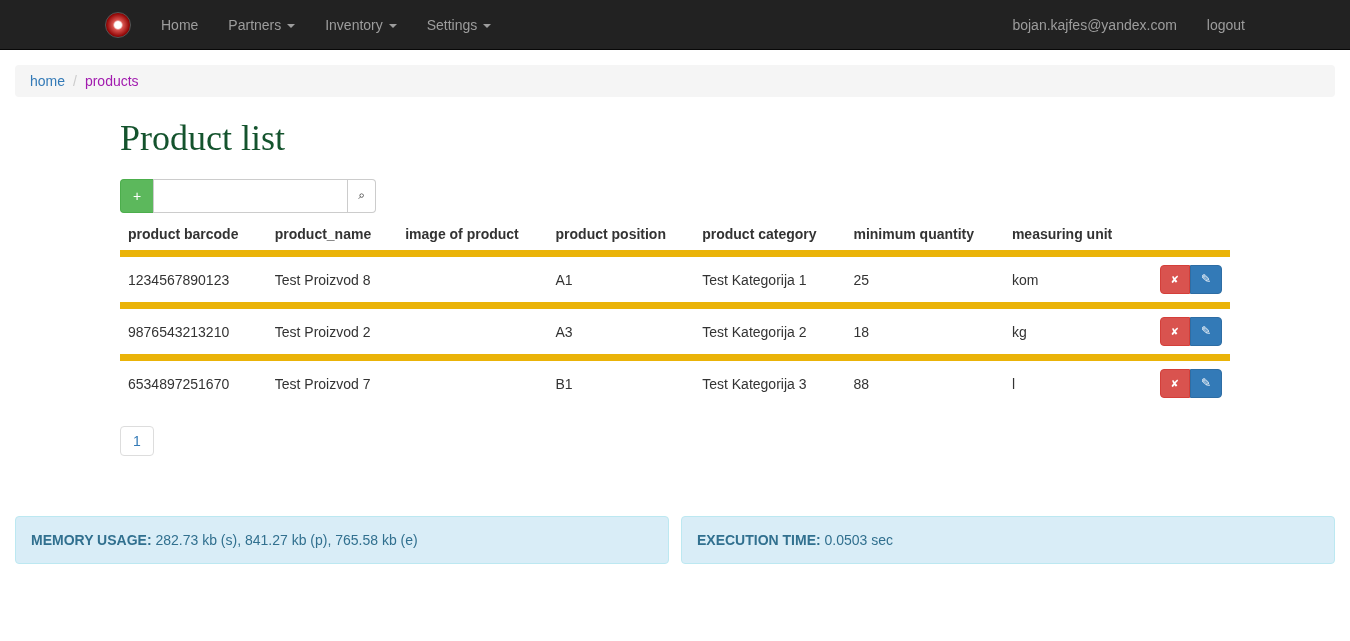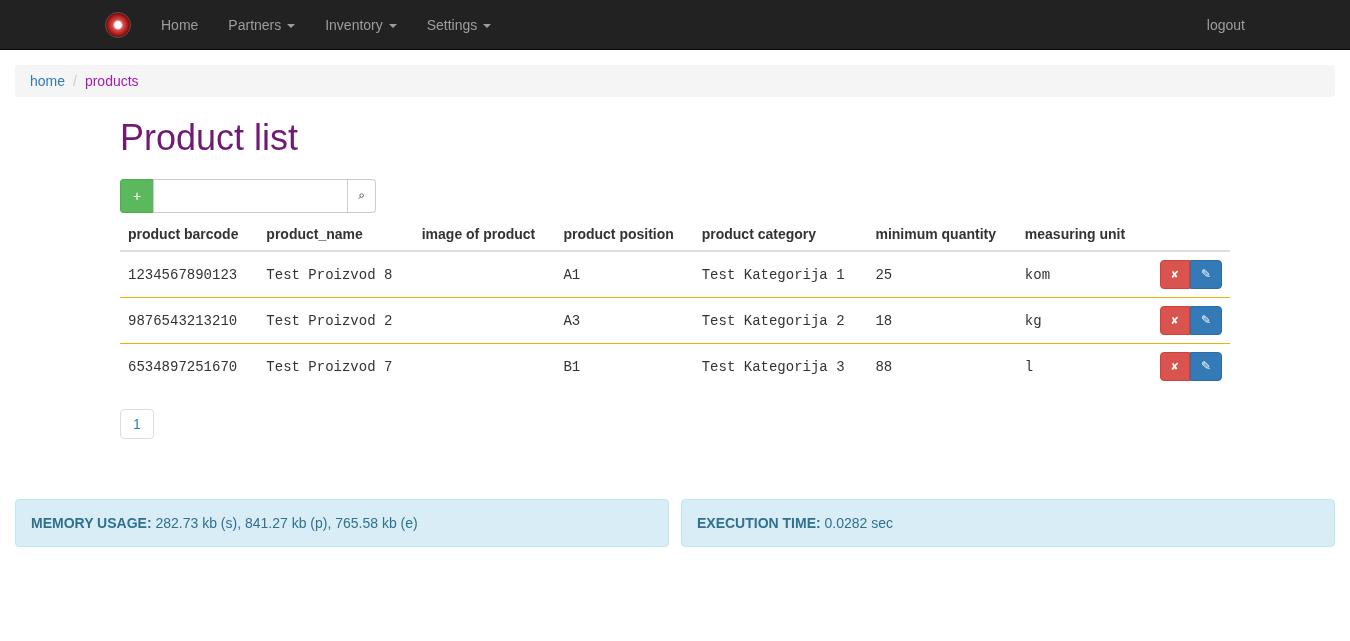--- a/index.html
+++ b/index.html
@@ -10,34 +10,34 @@
 .nav { display: flex; list-style: none; }
 .nav.navbar-right { margin-left: auto; margin-right: 75px; }
 .nav li a { color: #9d9d9d; padding: 15px; text-decoration: none; display: block; cursor: pointer; }
 .caret { display: inline-block; width: 0; height: 0; margin-left: 2px; vertical-align: middle; border-top: 4px dashed; border-right: 4px solid transparent; border-left: 4px solid transparent; }
 .breadcrumb { list-style: none; background: #f5f5f5; border-radius: 4px; padding: 8px 15px; margin: 15px; display: flex; font-size: 14px; }
 .breadcrumb li { display: inline-block; }
 .breadcrumb li + li::before { content: "/"; padding: 0 8px; color: #ccc; }
 .breadcrumb li a { color: #337ab7; text-decoration: none; }
 .breadcrumb li.active { color: #a21caf; }
 .container { max-width: 1140px; margin: 0 auto; padding: 0 15px; }
-h1.page-title { font-size: 36px; font-weight: 400; margin: 20px 0; color: #701a75; }
+h1.page-title { font-size: 36px; font-weight: 400; margin: 20px 0; color: #14532d; font-family: Liberation Serif, serif; }
 .toolbar { display: flex; gap: 0; margin-bottom: 5px; }
 .btn { display: inline-block; padding: 6px 12px; font-size: 14px; line-height: 1.42857143; text-align: center; border: 1px solid transparent; border-radius: 4px; cursor: pointer; vertical-align: middle; }
 .btn-success { background: #5cb85c; border-color: #4cae4c; color: #fff; }
 .btn-danger { background: #d9534f; border-color: #d43f3a; color: #fff; }
 .btn-primary { background: #337ab7; border-color: #2e6da4; color: #fff; }
 .btn-default { background: #fff; border-color: #ccc; color: #333; }
 .btn-sm { padding: 5px 10px; font-size: 12px; }
 .toolbar .btn-success { border-radius: 4px 0 0 4px; border-right: none; }
 .search-input { padding: 6px 12px; font-size: 14px; border: 1px solid #ccc; border-radius: 0; width: 195px; height: 34px; }
 .toolbar .btn-default { border-radius: 0 4px 4px 0; border-left: none; font-size: 11px; padding: 6px 10px; }
 table { width: 100%; border-collapse: collapse; margin-bottom: 20px; }
 table th { text-align: left; padding: 8px; border-bottom: 2px solid #ddd; font-weight: bold; margin-left: 44px; }
-table td { padding: 8px; border-top: 1px solid #eab308; vertical-align: middle; font-family: Liberation Mono, monospace; }
+table td { padding: 8px; border-top: 7px solid #eab308; vertical-align: middle; }
 .actions-cell { text-align: right; white-space: nowrap; }
 .btn-group { display: inline-flex; }
 .btn-group .btn:first-child { border-radius: 4px 0 0 4px; }
 .btn-group .btn:last-child { border-radius: 0 4px 4px 0; }
 .btn-group .btn { border-radius: 0; }
 .pagination { list-style: none; display: flex; margin: 20px 0; }
 .pagination li a { color: #337ab7; padding: 6px 12px; border: 1px solid #ddd; text-decoration: none; display: block; border-radius: 4px; }
 .footer-row { display: flex; gap: 12px; padding: 0 15px; margin-top: 60px; }
 .alert-info { background: #d9edf7; border: 1px solid #bce8f1; color: #31708f; padding: 15px; border-radius: 4px; flex: 1; }
 .alert-info strong { font-weight: bold; }
@@ -60,20 +60,23 @@
         <a><span>Partners</span> <span class="caret"></span></a>
       </li>
     <li>
         <a><span>Inventory</span> <span class="caret"></span></a>
       </li>
     <li>
         <a><span>Settings</span> <span class="caret"></span></a>
       </li>
   </ul>
   <ul class="nav navbar-right">
+    <li>
+        <a>bojan.kajfes@yandex.com</a>
+      </li>
     <li>
         <a>logout</a>
       </li>
   </ul>
 </nav>
 
 <ol class="breadcrumb">
   <li><a>home</a></li>
   <li class="active">products</li>
 </ol>
@@ -148,15 +151,15 @@
         <a>1</a>
       </li>
   </ul>
 </div>
 
 <div class="footer-row">
   <div class="alert-info">
     <strong>MEMORY USAGE:</strong><span> 282.73 kb (s), 841.27 kb (p), 765.58 kb (e)</span>
   </div>
   <div class="alert-info">
-    <strong>EXECUTION TIME:</strong><span> 0.0282 sec</span>
+    <strong>EXECUTION TIME:</strong><span> 0.0503 sec</span>
   </div>
 </div>
 
 </body></html>

